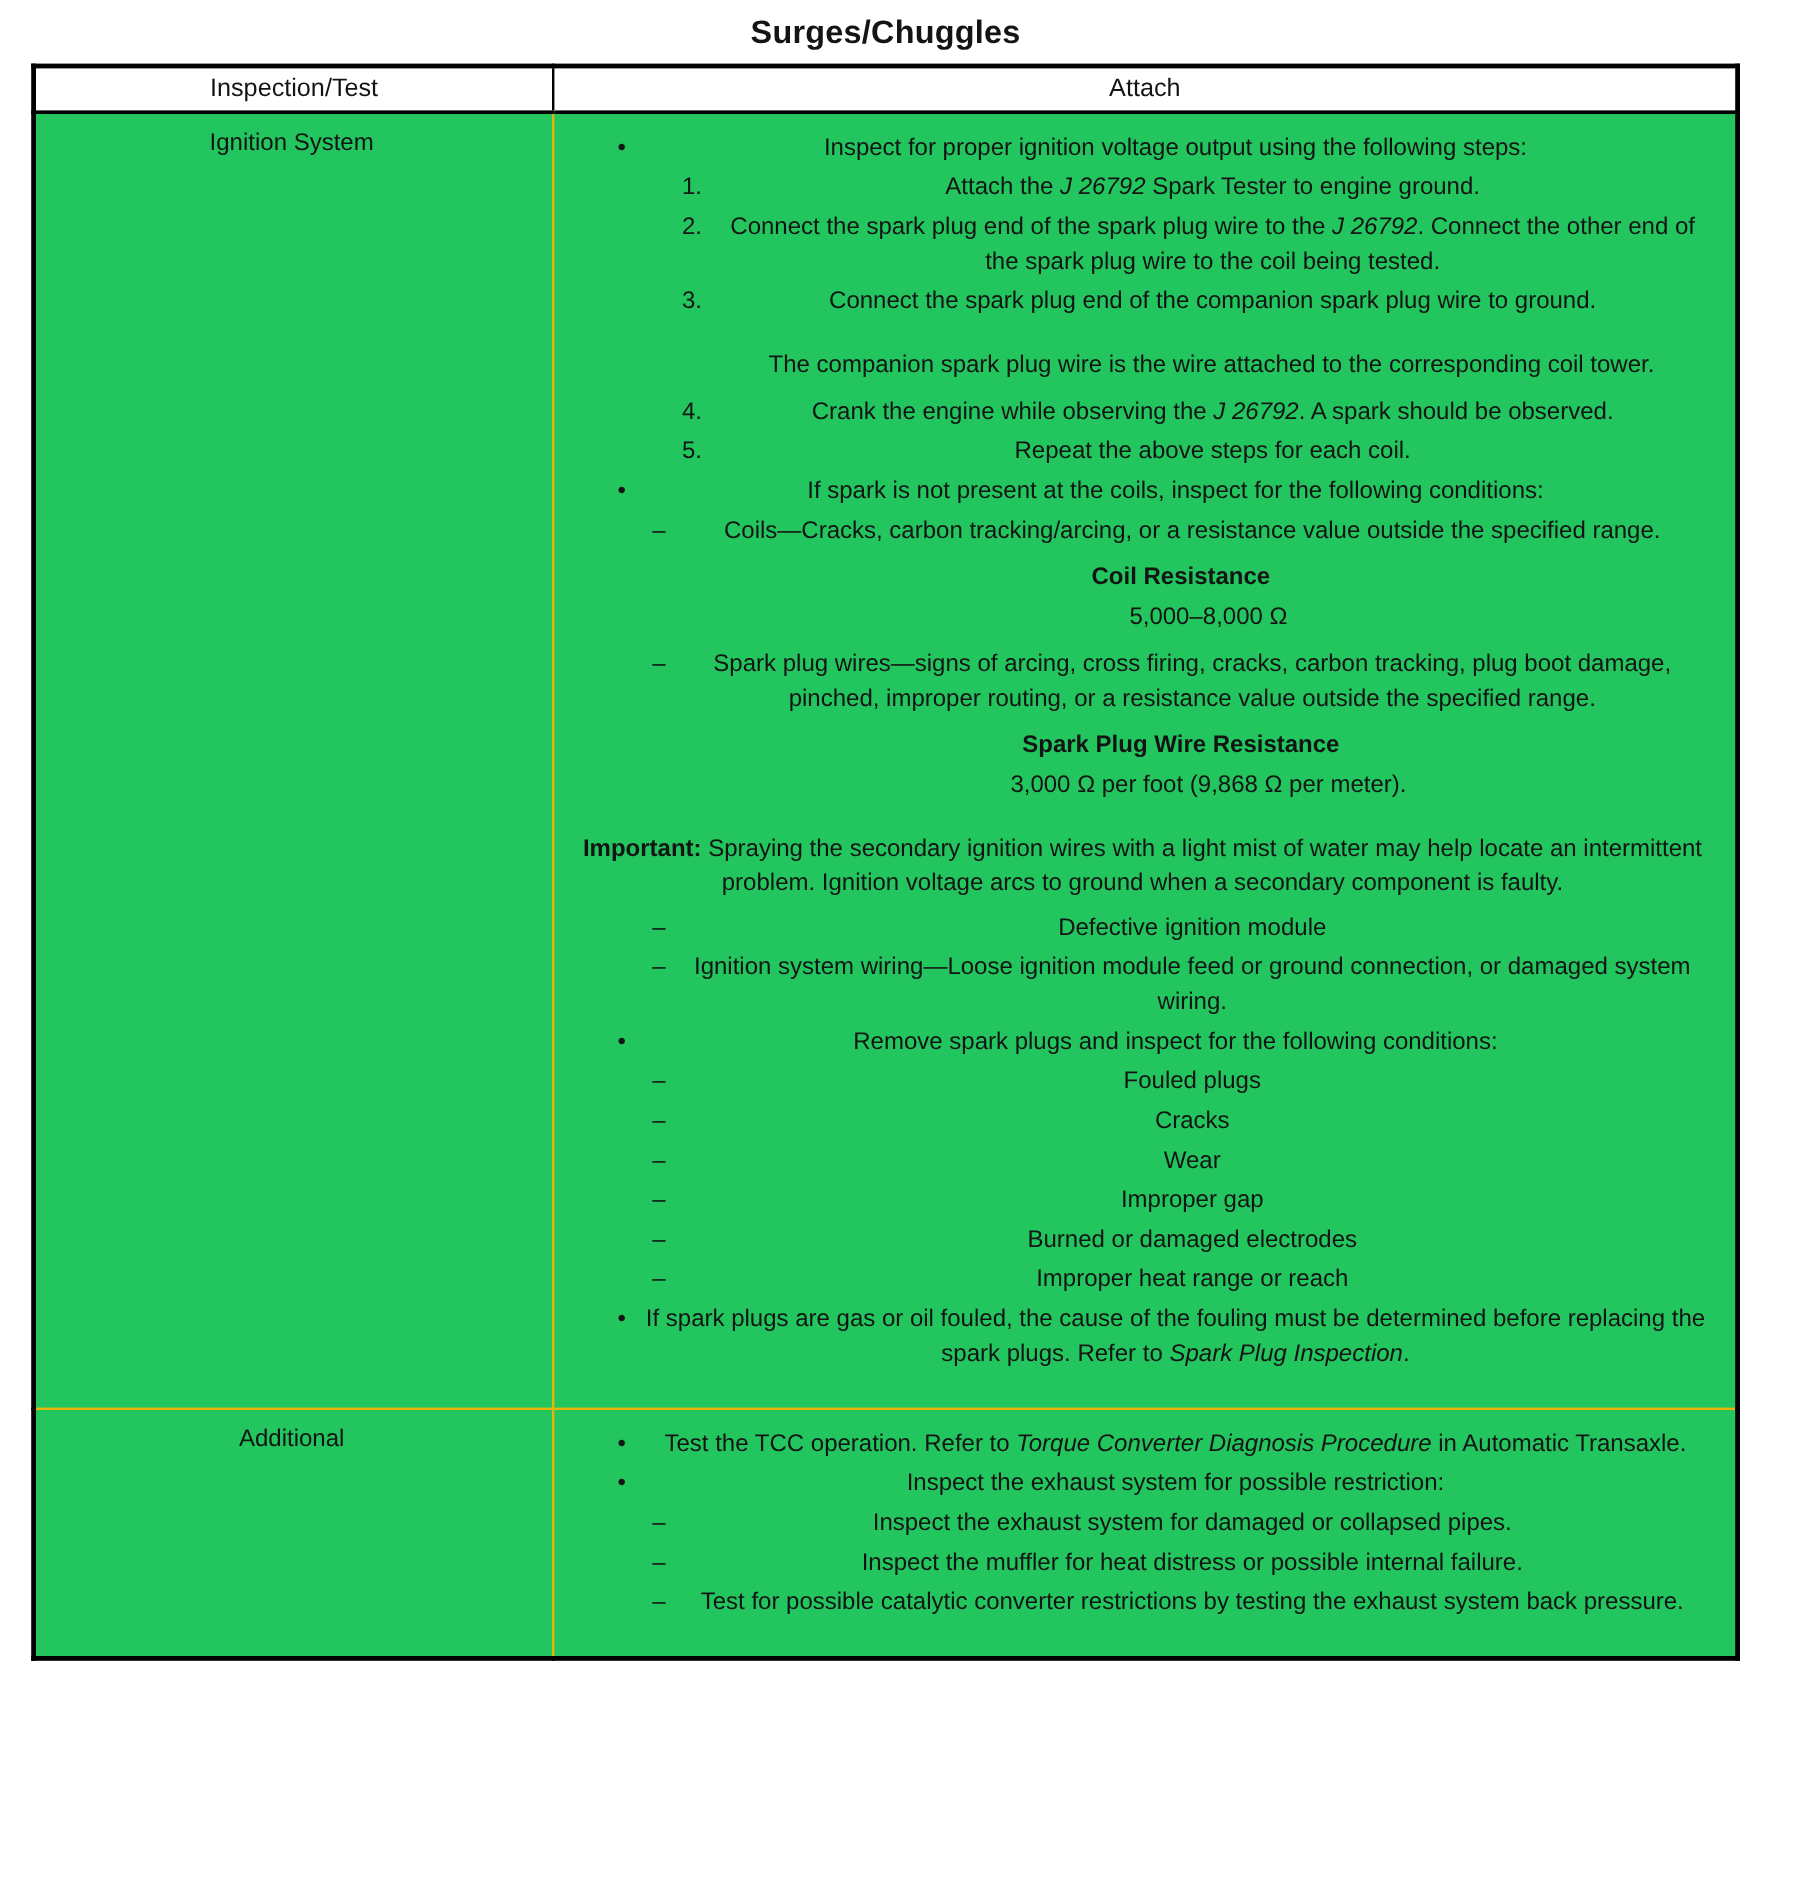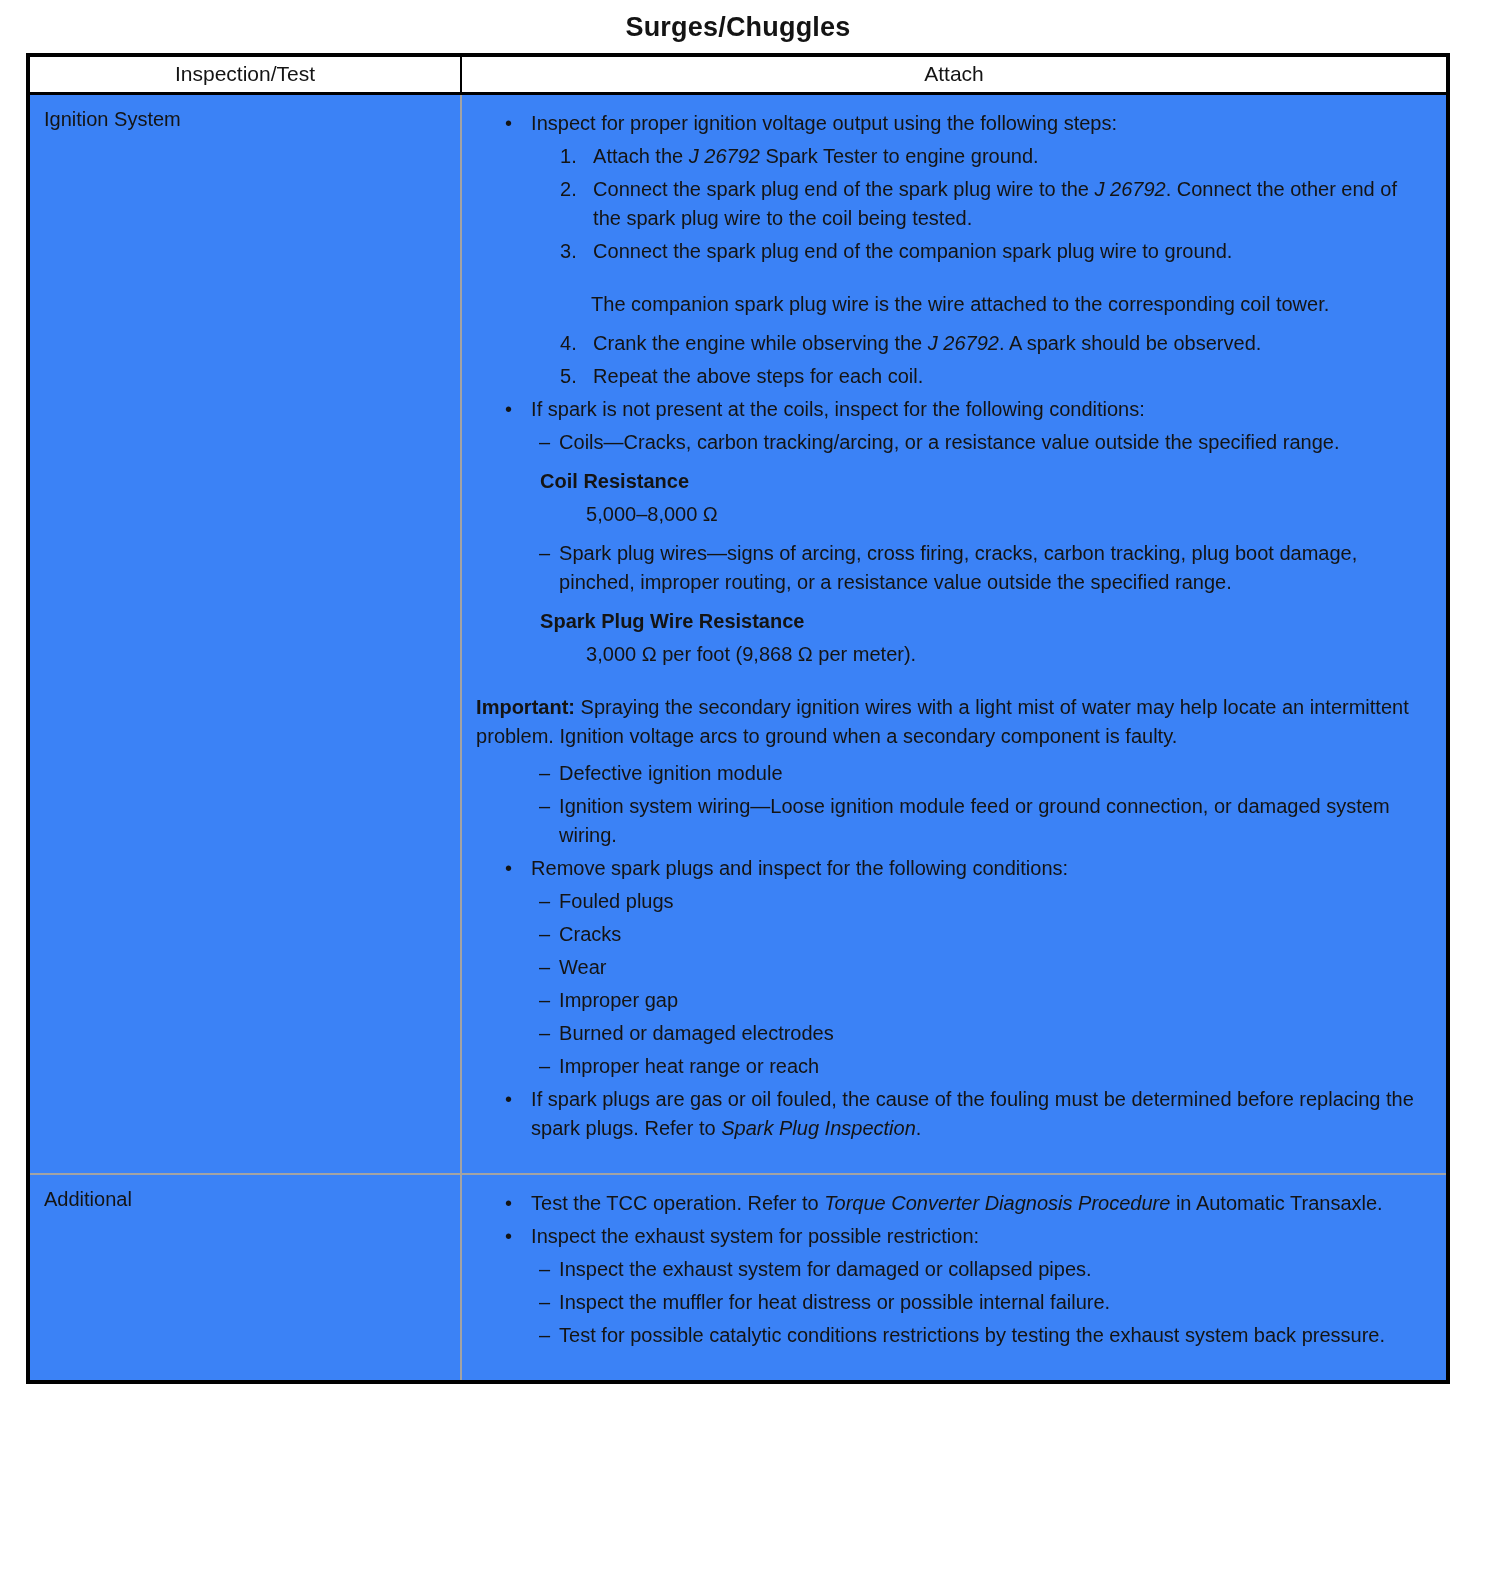--- a/index.html
+++ b/index.html
@@ -31,26 +31,27 @@
   table.diag-table th {
     border: 2px solid #000;
     border-bottom: 3px solid #000;
     font-size: 21px;
     font-weight: normal;
     padding: 5px 6px 6px 6px;
     text-align: center;
     background: #fff;
   }
   table.diag-table td {
-    border: 2px solid #a3a3a3;
+    border: 2px solid #eab308;
     vertical-align: top;
     padding: 10px 18px 26px 14px;
     font-size: 20px;
     line-height: 1.45;
-    background: #3b82f6;
+    background: #22c55e;
+    text-align: center;
   }
   .col-inspection { width: 30.5%; }
   .col-action { width: 69.5%; }
   td.inspection-cell { padding-left: 18px; padding-top: 12px; }
 
   .block { margin: 4px 0; }
   .row-line { display: flex; align-items: flex-start; }
   .marker { flex: 0 0 auto; }
   .txt { flex: 1 1 auto; }
 
@@ -186,19 +187,19 @@
             <div class="block dash row-line">
               <span class="marker">–</span>
               <span class="txt"><span>Inspect the exhaust system for damaged or collapsed pipes.</span></span>
             </div>
             <div class="block dash row-line">
               <span class="marker">–</span>
               <span class="txt"><span>Inspect the muffler for heat distress or possible internal failure.</span></span>
             </div>
             <div class="block dash row-line">
               <span class="marker">–</span>
-              <span class="txt"><span>Test for possible catalytic conditions restrictions by testing the exhaust system back pressure.</span></span>
+              <span class="txt"><span>Test for possible catalytic converter restrictions by testing the exhaust system back pressure.</span></span>
             </div>
           </td>
         </tr>
       </tbody>
   </table>
 </div>
 
 </body></html>

